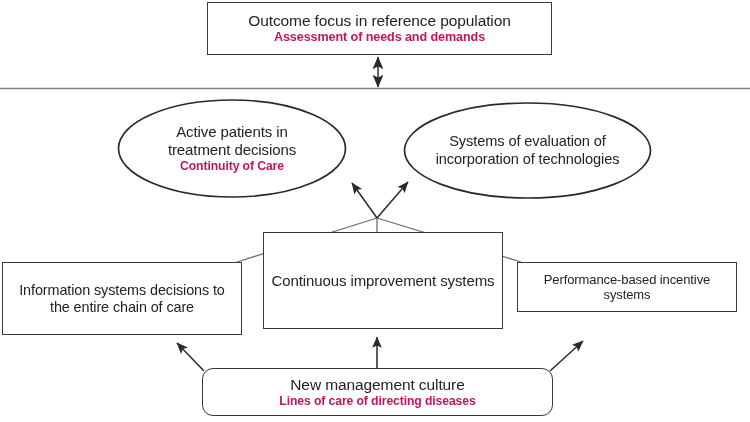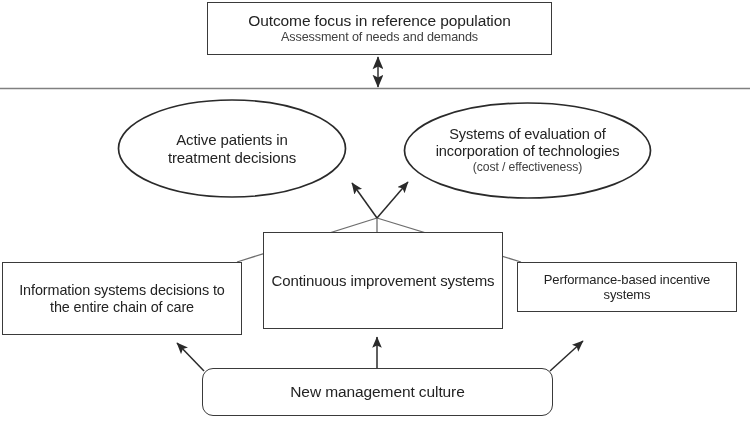--- a/index.html
+++ b/index.html
@@ -35,22 +35,22 @@
   }
   .node .title {
     font-size: 14.5px;
     line-height: 1.18;
     color: #232323;
     letter-spacing: -0.1px;
   }
   .node .subtitle {
     font-size: 12.2px;
     line-height: 1.2;
-    color: #404040;
-    font-weight: 400;
+    color: #be185d;
+    font-weight: 700;
     letter-spacing: -0.1px;
   }
   .boxed {
     border: 1.6px solid #3a3a3a;
     background: #ffffff;
   }
   .rounded {
     border-radius: 11px;
   }
   .ellipse-node {
@@ -109,36 +109,37 @@
     <ellipse cx="527.5" cy="150.5" rx="123" ry="47.5" fill="none" stroke="#2a2a2a" stroke-width="1.7"></ellipse>
   </svg>
 
   <div class="node boxed" id="node-outcome-focus">
     <div class="title">Outcome focus in reference population</div>
     <div class="subtitle">Assessment of needs and demands</div>
   </div>
 
   <div class="node ellipse-node" id="node-active-patients">
     <div class="title">Active patients in treatment decisions</div>
+    <div class="subtitle">Continuity of Care</div>
   </div>
 
   <div class="node ellipse-node" id="node-systems-evaluation">
     <div class="title">Systems of evaluation of incorporation of technologies</div>
-    <div class="subtitle">(cost / effectiveness)</div>
   </div>
 
   <div class="node boxed" id="node-information-systems">
     <div class="title">Information systems decisions to the entire chain of care</div>
   </div>
 
   <div class="node boxed" id="node-continuous-improvement">
     <div class="title">Continuous improvement systems</div>
   </div>
 
   <div class="node boxed" id="node-performance-incentive">
     <div class="title">Performance-based incentive systems</div>
   </div>
 
   <div class="node boxed rounded" id="node-new-management">
     <div class="title">New management culture</div>
+    <div class="subtitle">Lines of care of directing diseases</div>
   </div>
 
 </div>
 
 </body></html>

